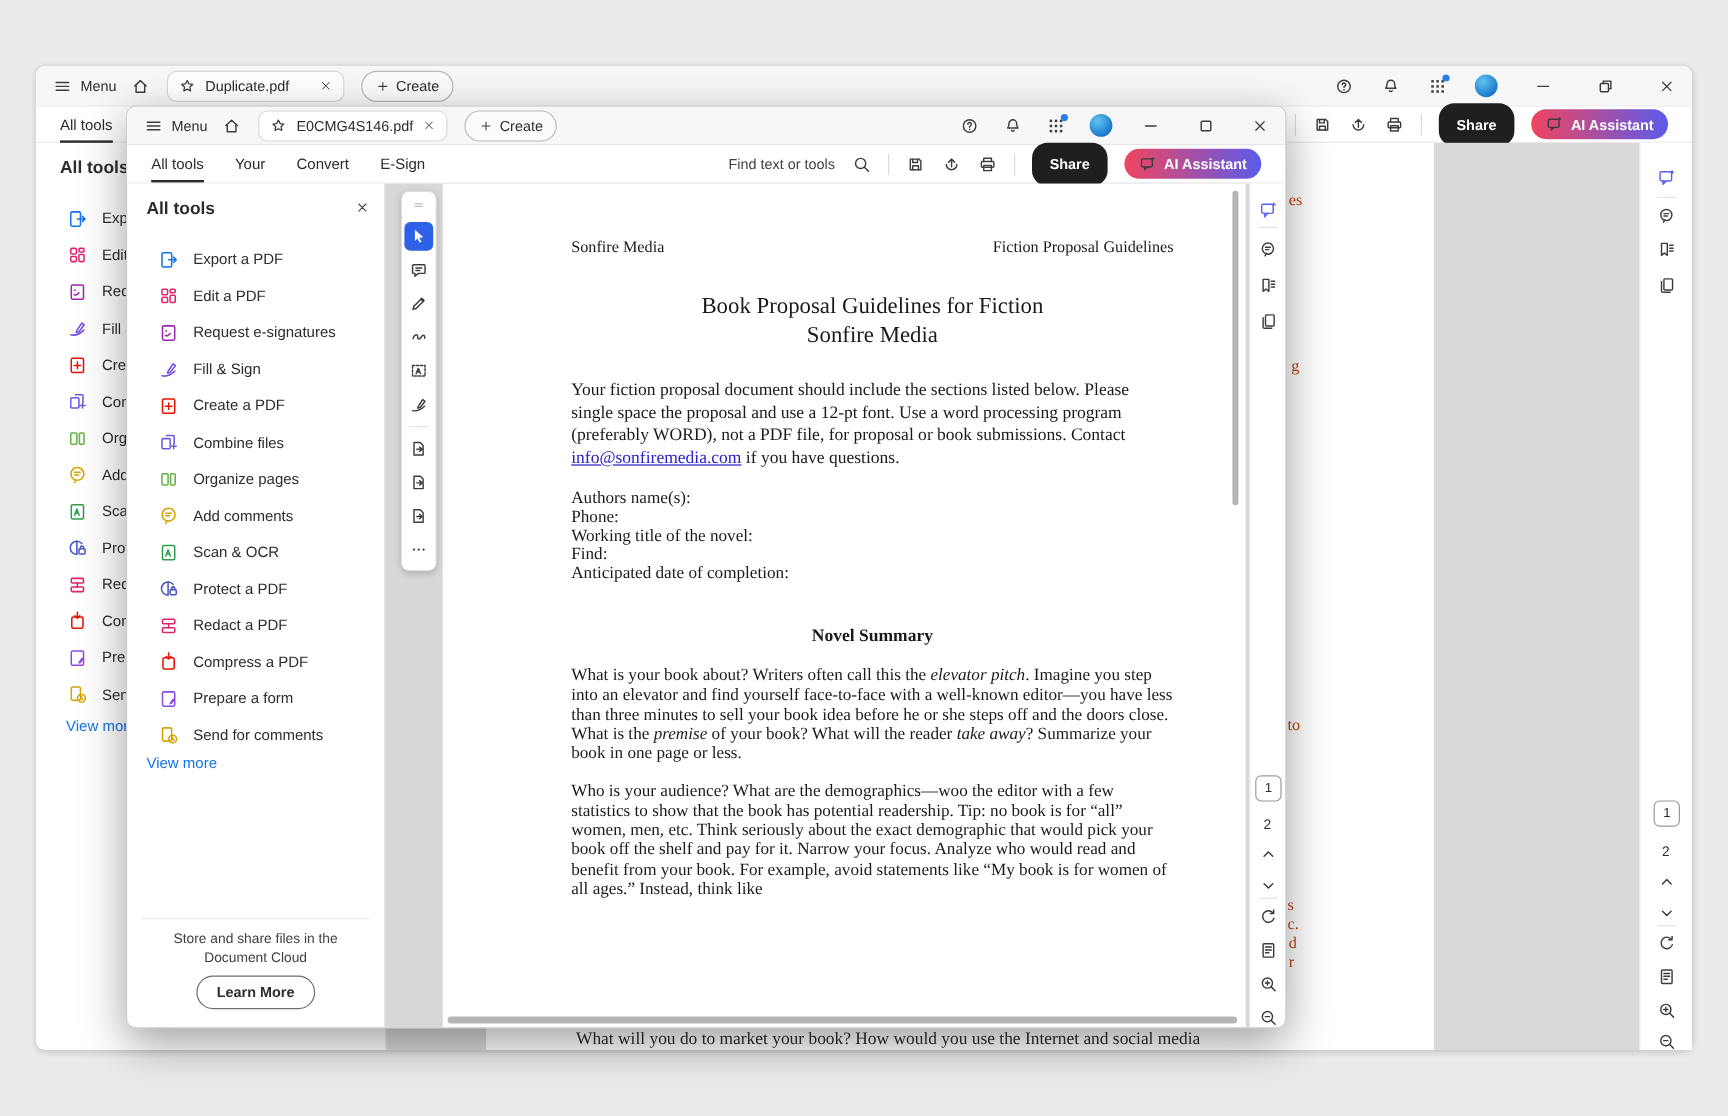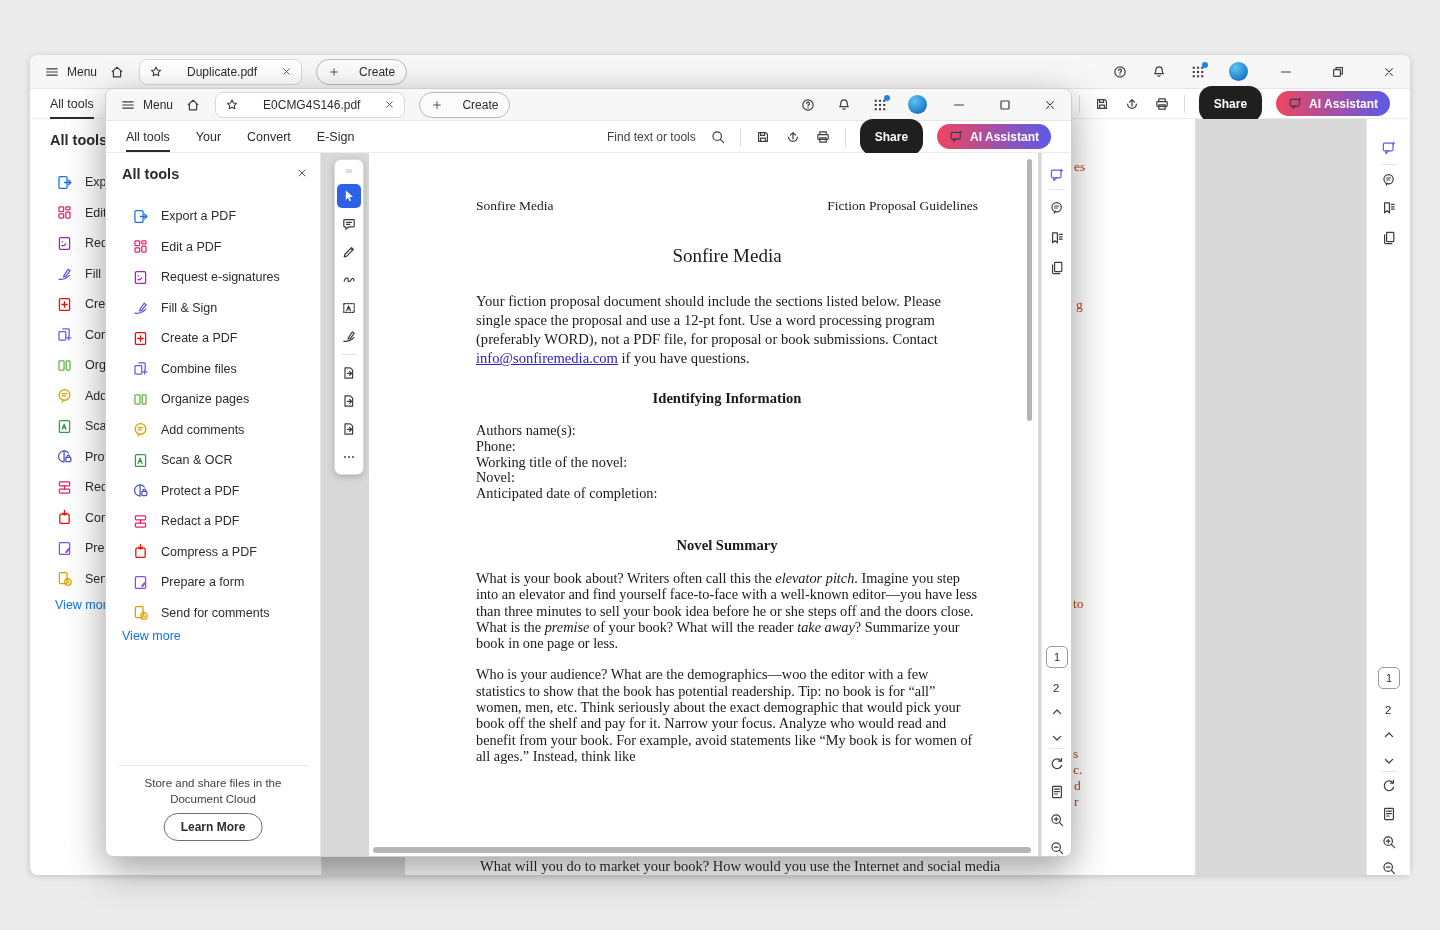--- a/index.html
+++ b/index.html
@@ -3,23 +3,23 @@
 <meta charset="utf-8">
 <style>
   html,body{margin:0;padding:0;}
   body{width:1440px;height:930px;background:#ebebeb;font-family:"Liberation Sans",sans-serif;-webkit-font-smoothing:antialiased;}
   .stage{position:relative;width:1440px;height:930px;overflow:hidden;}
   .win{position:absolute;background:#fff;border-radius:8px;}
   
   .titlebar{display:flex;align-items:center;height:34px;background:#f7f7f7;border-bottom:1px solid #e4e4e4;border-radius:8px 8px 0 0;padding:0 14px;box-sizing:border-box;}
   .mgroup{display:flex;align-items:center;gap:7px;color:#2c2c2c;font-size:12px;cursor:default;}
   .icbtn{display:inline-flex;align-items:center;justify-content:center;color:#3d3d3d;}
-  .filetab{display:flex;align-items:center;gap:24px;background:#fff;border:1px solid #d8d8d8;border-radius:8px;height:25px;padding:12px 9px;margin-left:14px;min-width:148px;box-sizing:border-box;}
+  .filetab{display:flex;align-items:center;gap:8px;background:#fff;border:1px solid #d8d8d8;border-radius:8px;height:25px;padding:12px 9px;margin-left:14px;min-width:148px;box-sizing:border-box;}
   .filetab .ttl{font-size:12px;color:#2c2c2c;white-space:nowrap;flex:1;}
-  .createbtn{display:flex;align-items:center;gap:19px;border:1px solid #b9b9b9;border-radius:13px;height:24px;padding:0 11px;font-size:12px;color:#2c2c2c;margin-left:14px;background:#fbfbfb;}
+  .createbtn{display:flex;align-items:center;gap:5px;border:1px solid #b9b9b9;border-radius:13px;height:24px;padding:0 11px;font-size:12px;color:#2c2c2c;margin-left:14px;background:#fbfbfb;}
   .tb-right{margin-left:auto;display:flex;align-items:center;gap:23px;}
   .winctl{display:flex;align-items:center;gap:36px;margin-left:30px;}
   .gridwrap{position:relative;display:inline-flex;}
   .griddot{position:absolute;top:-2px;right:-2px;width:6px;height:6px;border-radius:50%;background:#2680EB;}
   .avatar{width:19px;height:19px;border-radius:50%;background:radial-gradient(circle at 35% 30%,#5fc4f2,#1876c8 75%);}
   .row2{position:relative;display:flex;align-items:center;height:30px;background:#fff;padding:0 20px;box-sizing:border-box;border-bottom:1px solid #ececec;}
   .navtab{position:relative;font-size:12.5px;color:#2c2c2c;margin-right:26px;white-space:nowrap;}
   .navtab.active:after{content:"";position:absolute;left:0;right:0;bottom:-8px;height:2px;background:#2c2c2c;}
   .findbar{display:flex;align-items:center;gap:14px;margin-left:auto;}
   .findlabel{font-size:12px;color:#3f3f3f;white-space:nowrap;}
@@ -735,31 +735,31 @@
         <div class="storetxt" style="top:622px"><span>Store and share files in the</span><br><span>Document Cloud</span></div>
         <span class="learnbtn" style="top:660px">Learn More</span>
       </div>
       <div id="fg-canvas">
         <div id="page">
           <div class="dochdr">
             <span>Sonfire Media</span>
             <span>Fiction Proposal Guidelines</span>
           </div>
           <div class="doctitle">
+            <div>Book Proposal Guidelines for Fiction</div>
             <div>Sonfire Media</div>
           </div>
           <div class="intro">
             <span>Your fiction proposal document should include the sections listed below. Please single space the proposal and use a 12-pt font. Use a word processing program (preferably WORD), not a PDF file, for proposal or book submissions. Contact </span><span class="doclink">info@sonfiremedia.com</span><span> if you have questions.</span>
           </div>
-          <div class="h2" style="margin-top:22px">Identifying Information</div>
           <div class="fields">
               <div>Authors name(s):</div>
               <div>Phone:</div>
               <div>Working title of the novel:</div>
-              <div>Novel:</div>
+              <div>Find:</div>
               <div>Anticipated date of completion:</div>
             </div>
           <div class="h2" style="margin-top:35px">Novel Summary</div>
           <div class="para" style="margin-top:16px"><span> What is your book about? Writers often call this the </span><span class="it">elevator pitch</span><span>. Imagine you step into an elevator and find yourself face-to-face with a well-known editor—you have less than three minutes to sell your book idea before he or she steps off and the doors close. What is the </span><span class="it">premise</span><span> of your book? What will the reader </span><span class="it">take away</span><span>? Summarize your book in one page or less.</span></div>
           <div class="para" style="margin-top:15px">Who is your audience? What are the demographics—woo the editor with a few statistics to show that the book has potential readership. Tip: no book is for “all” women, men, etc. Think seriously about the exact demographic that would pick your book off the shelf and pay for it. Narrow your focus. Analyze who would read and benefit from your book. For example, avoid statements like “My book is for women of all ages.” Instead, think like</div>
         </div>
         <div id="quickbar">
             <span class="qhandle"><svg width="14" height="14" viewBox="0 0 20 20" fill="none" stroke="currentColor" stroke-width="1.5" stroke-linecap="round" stroke-linejoin="round">
                 <path d="M6 8.5h8M6 11.5h8"></path>
               </svg></span>

